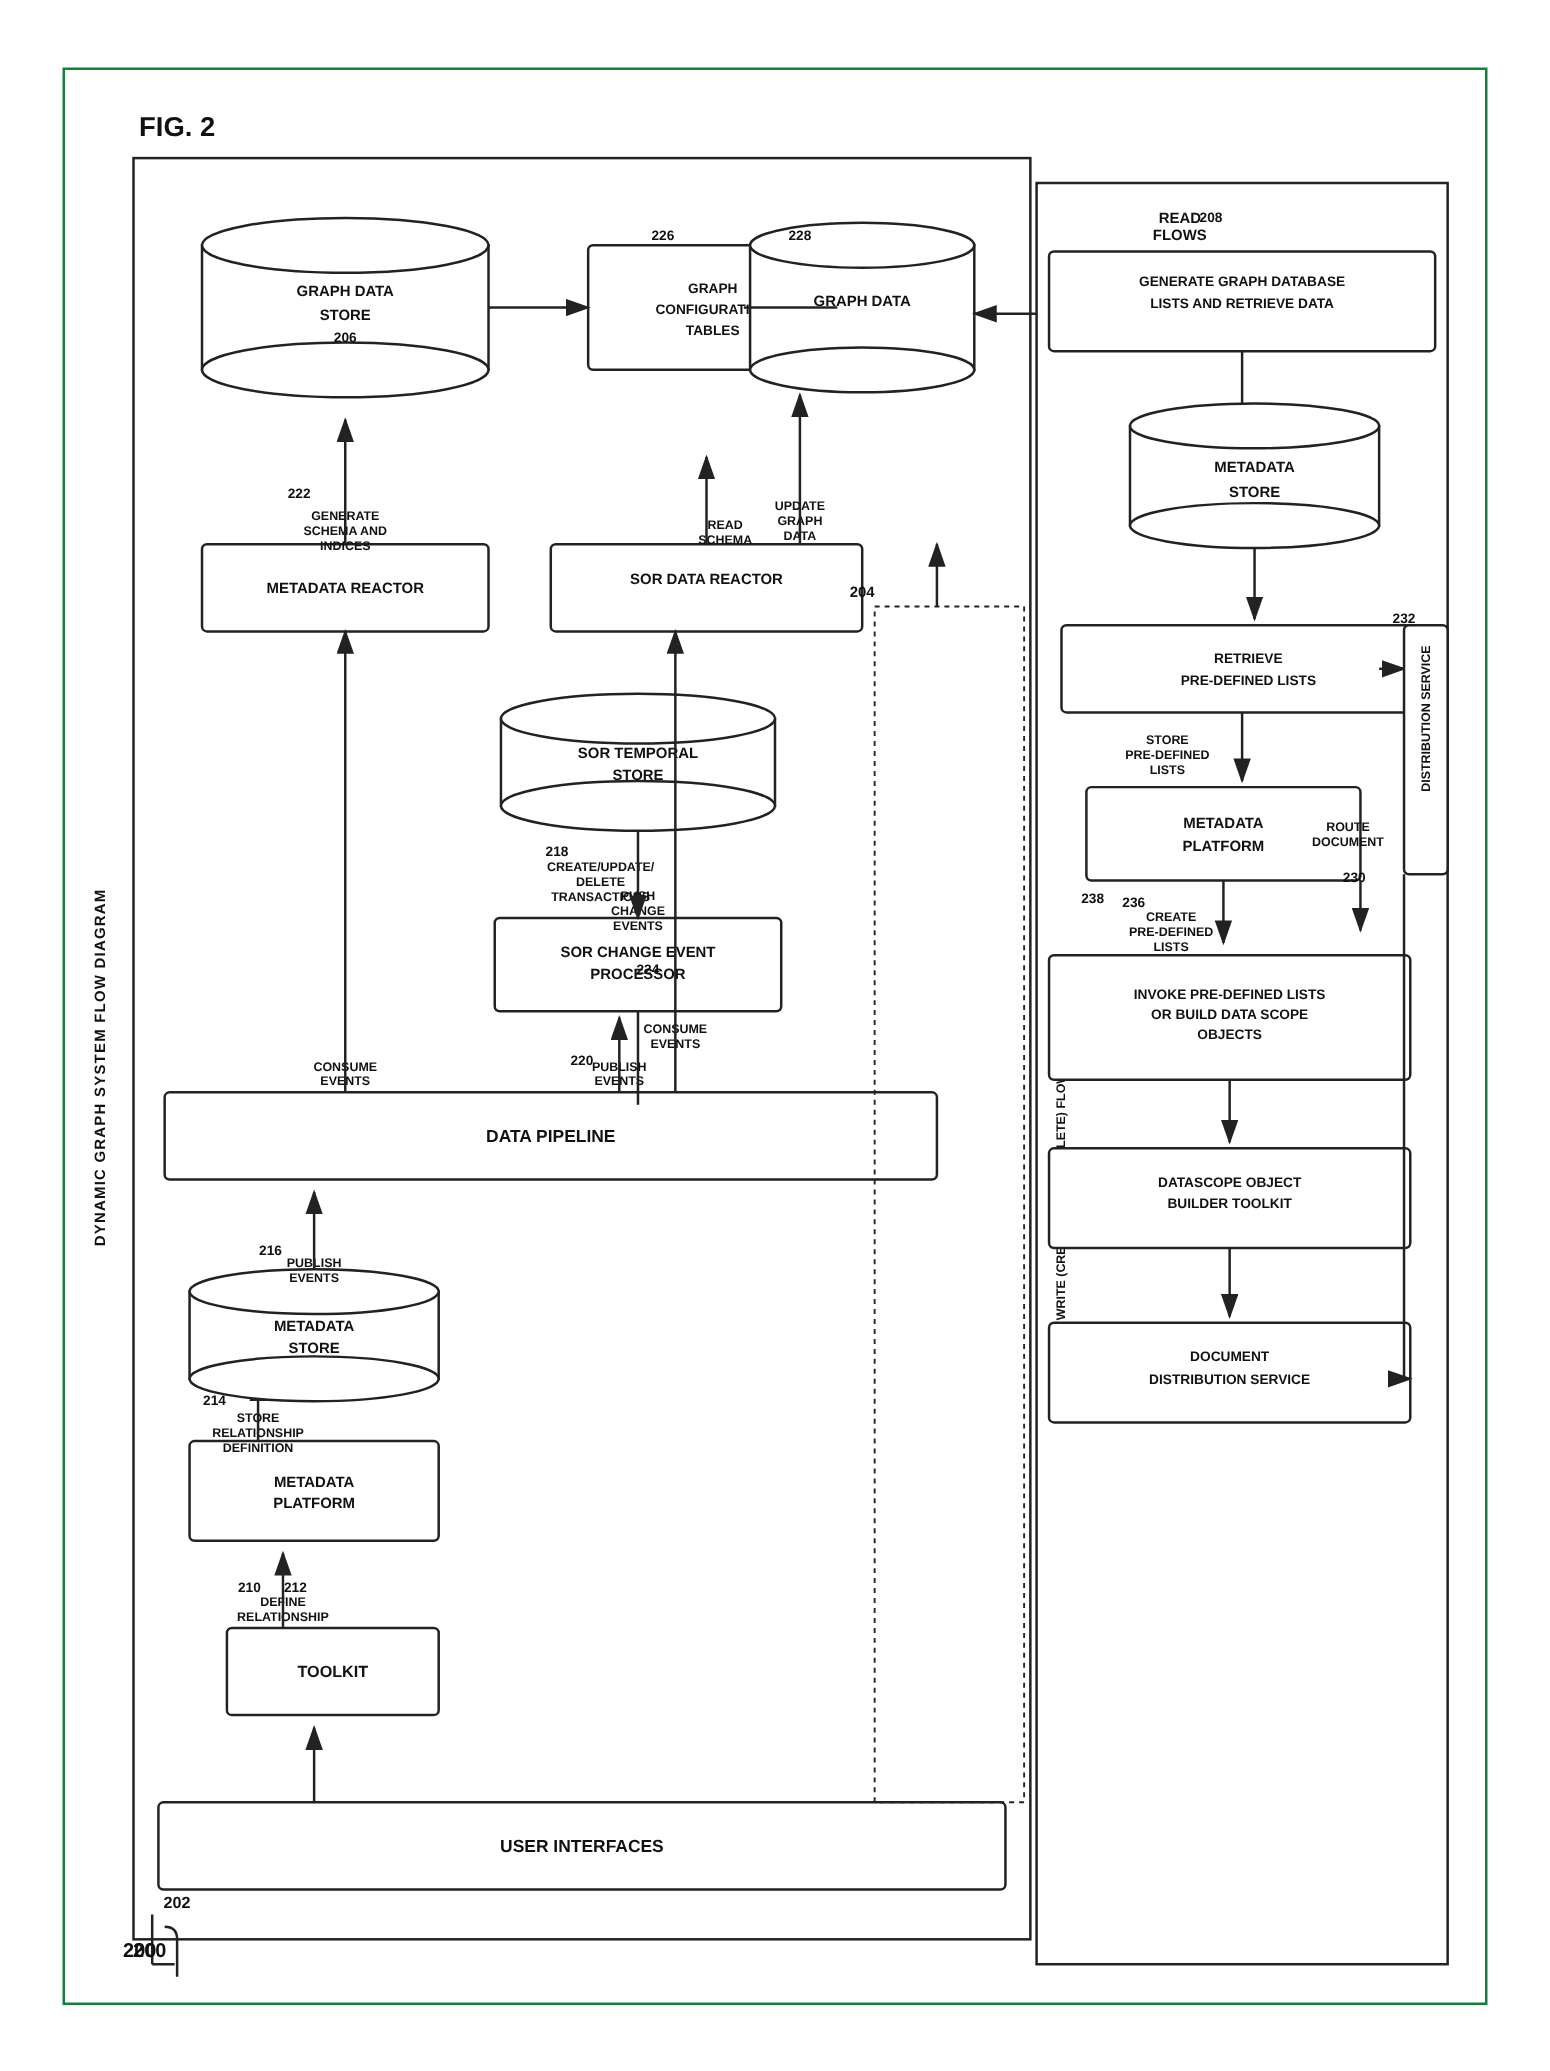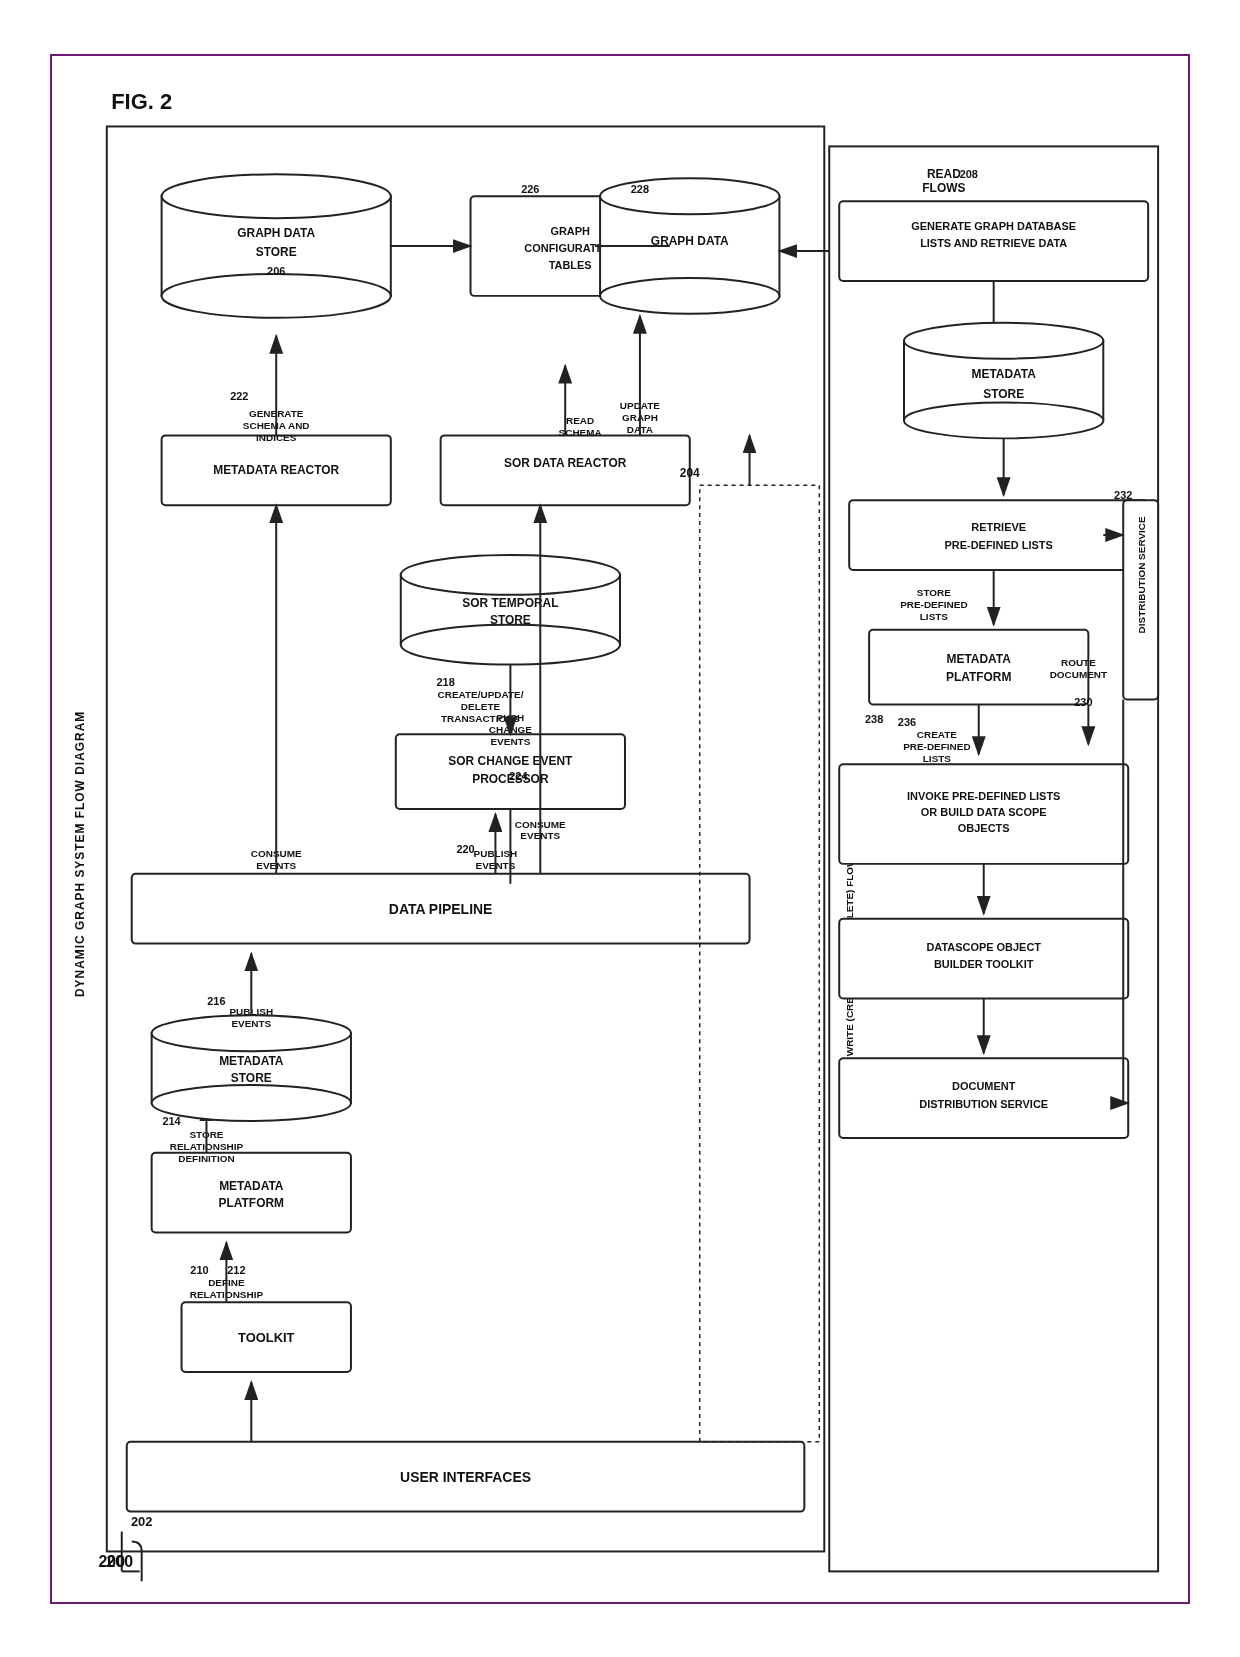--- a/index.html
+++ b/index.html
@@ -17,21 +17,21 @@
       width: 1240px;
       height: 1657px;
       background: #fff;
       display: flex;
       align-items: center;
       justify-content: center;
     }
     .diagram-container {
       width: 1140px;
       height: 1550px;
-      border: 2px solid #701a75;
+      border: 2px solid #15803d;
       background: #fff;
       position: relative;
       padding: 20px;
     }
     
     .diagram-svg {
       position: absolute;
       top: 0;
       left: 0;
       width: 100%;

